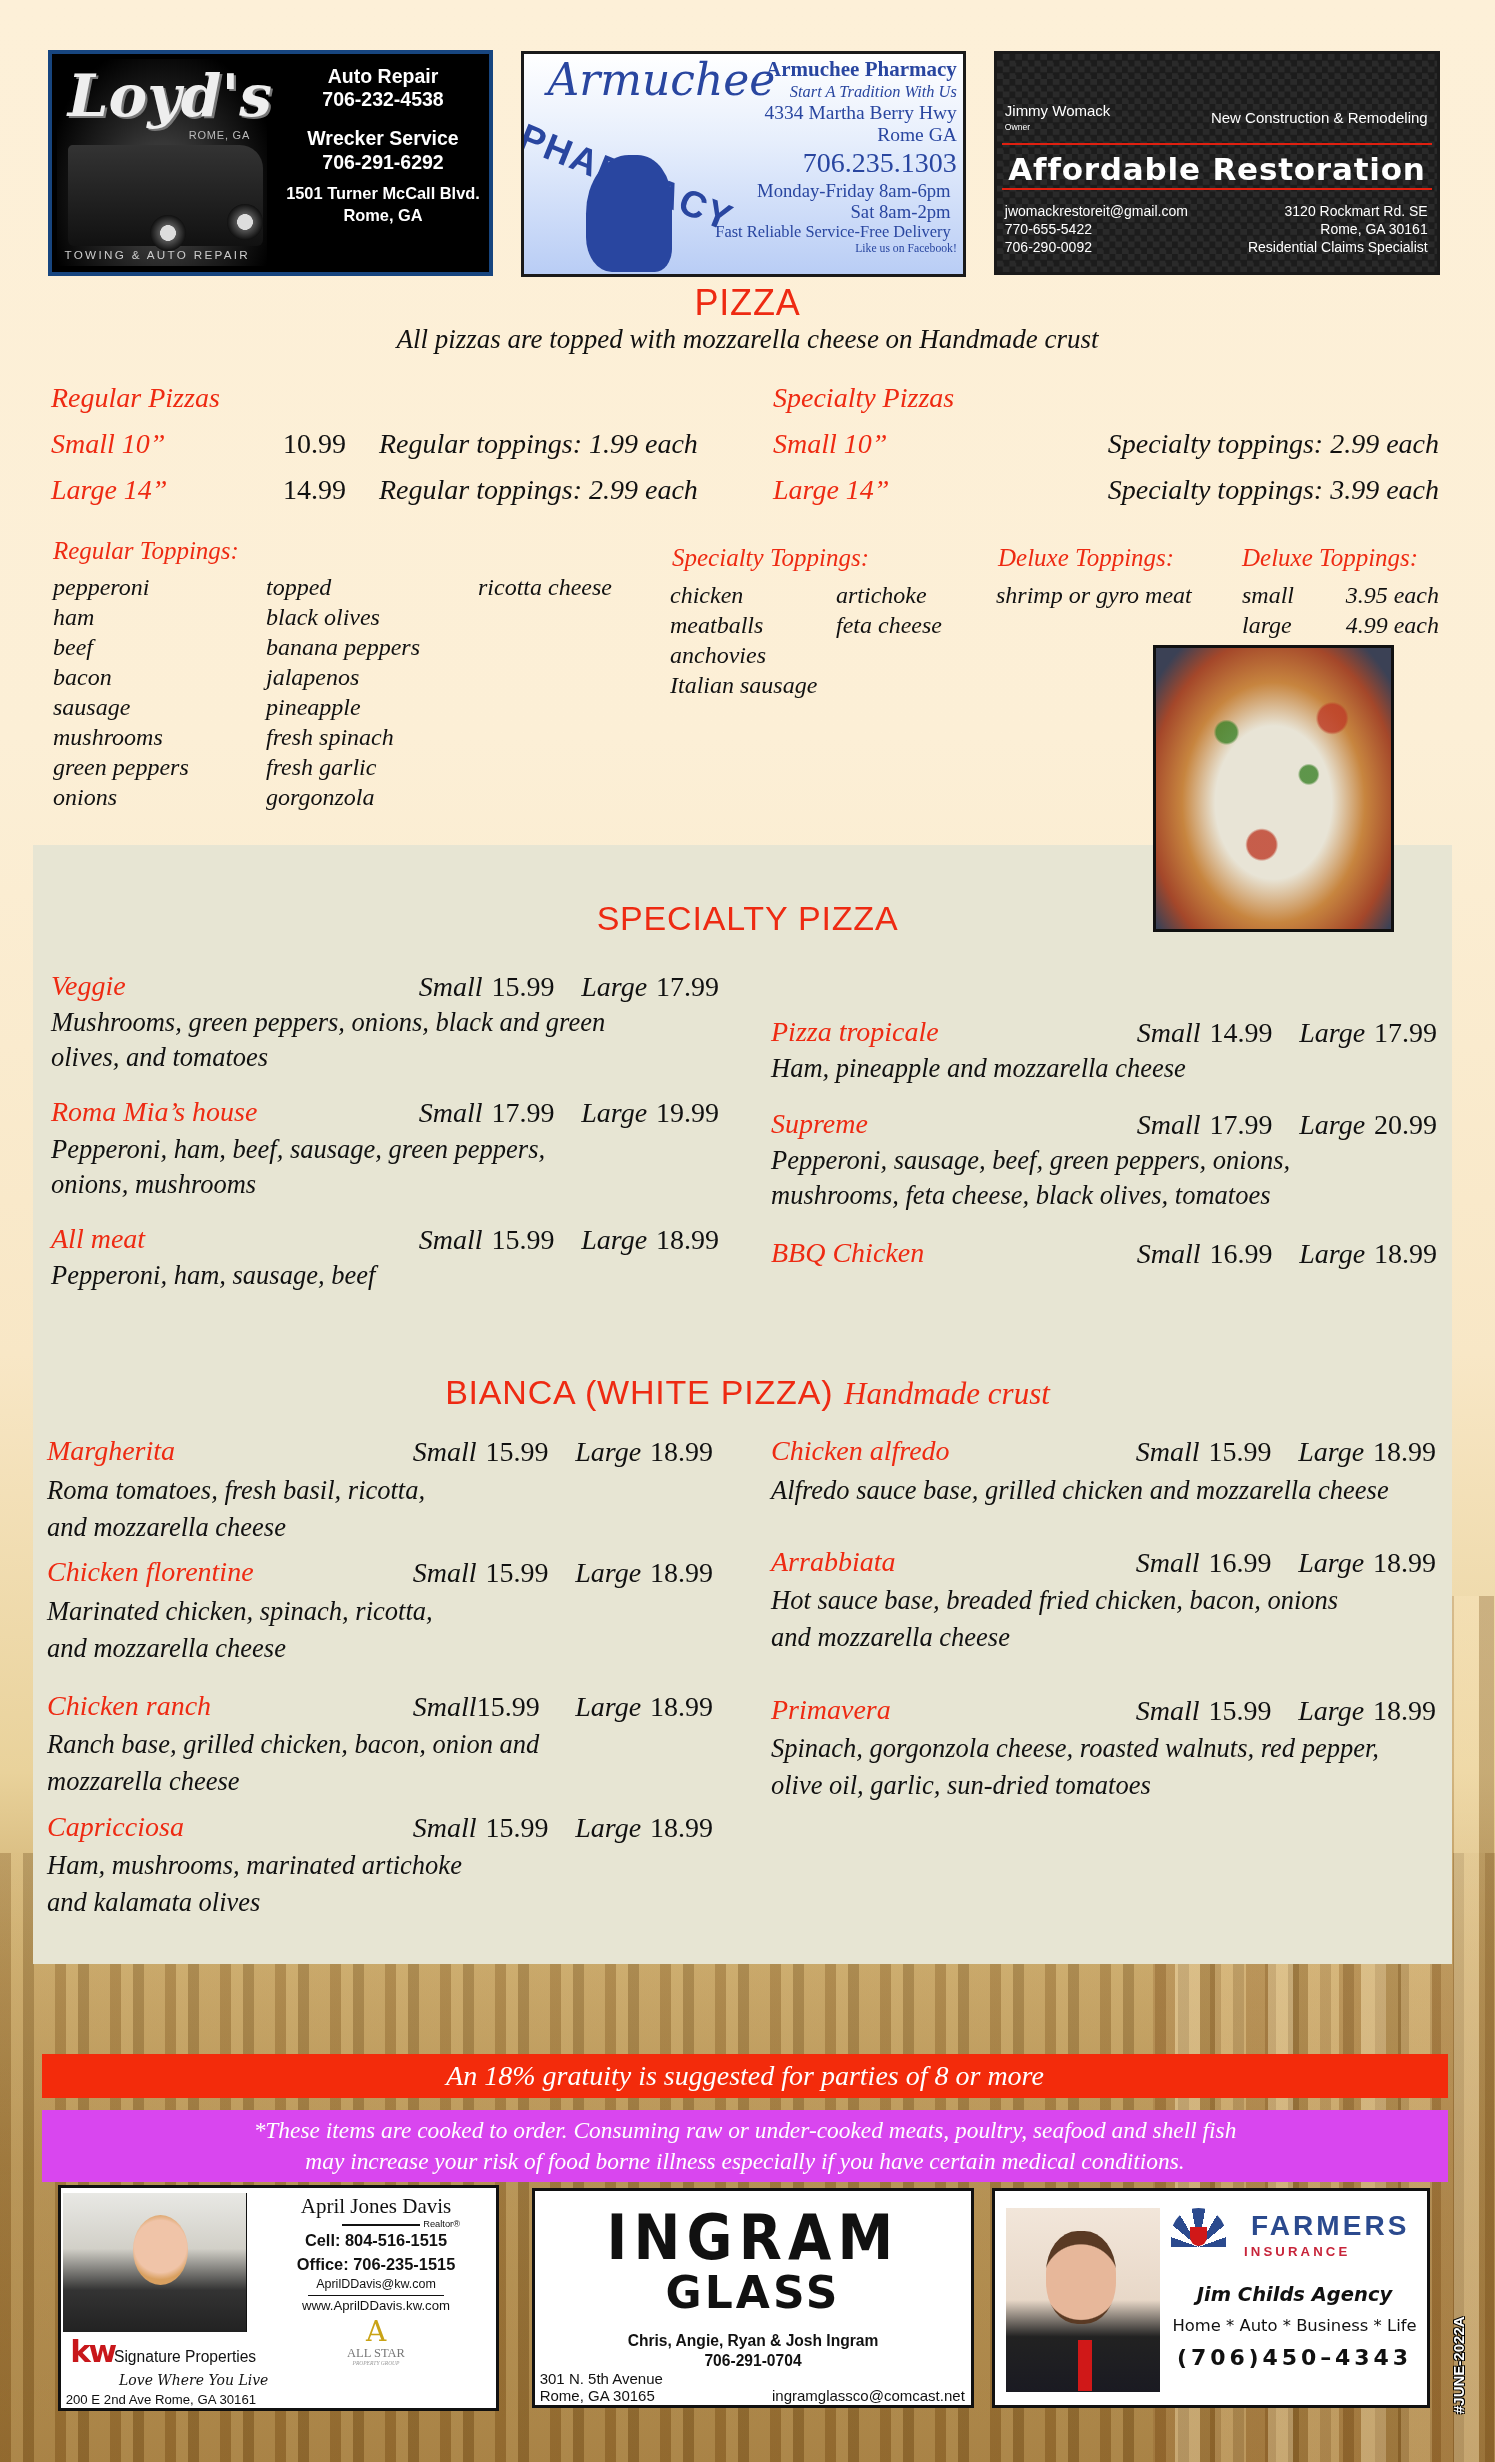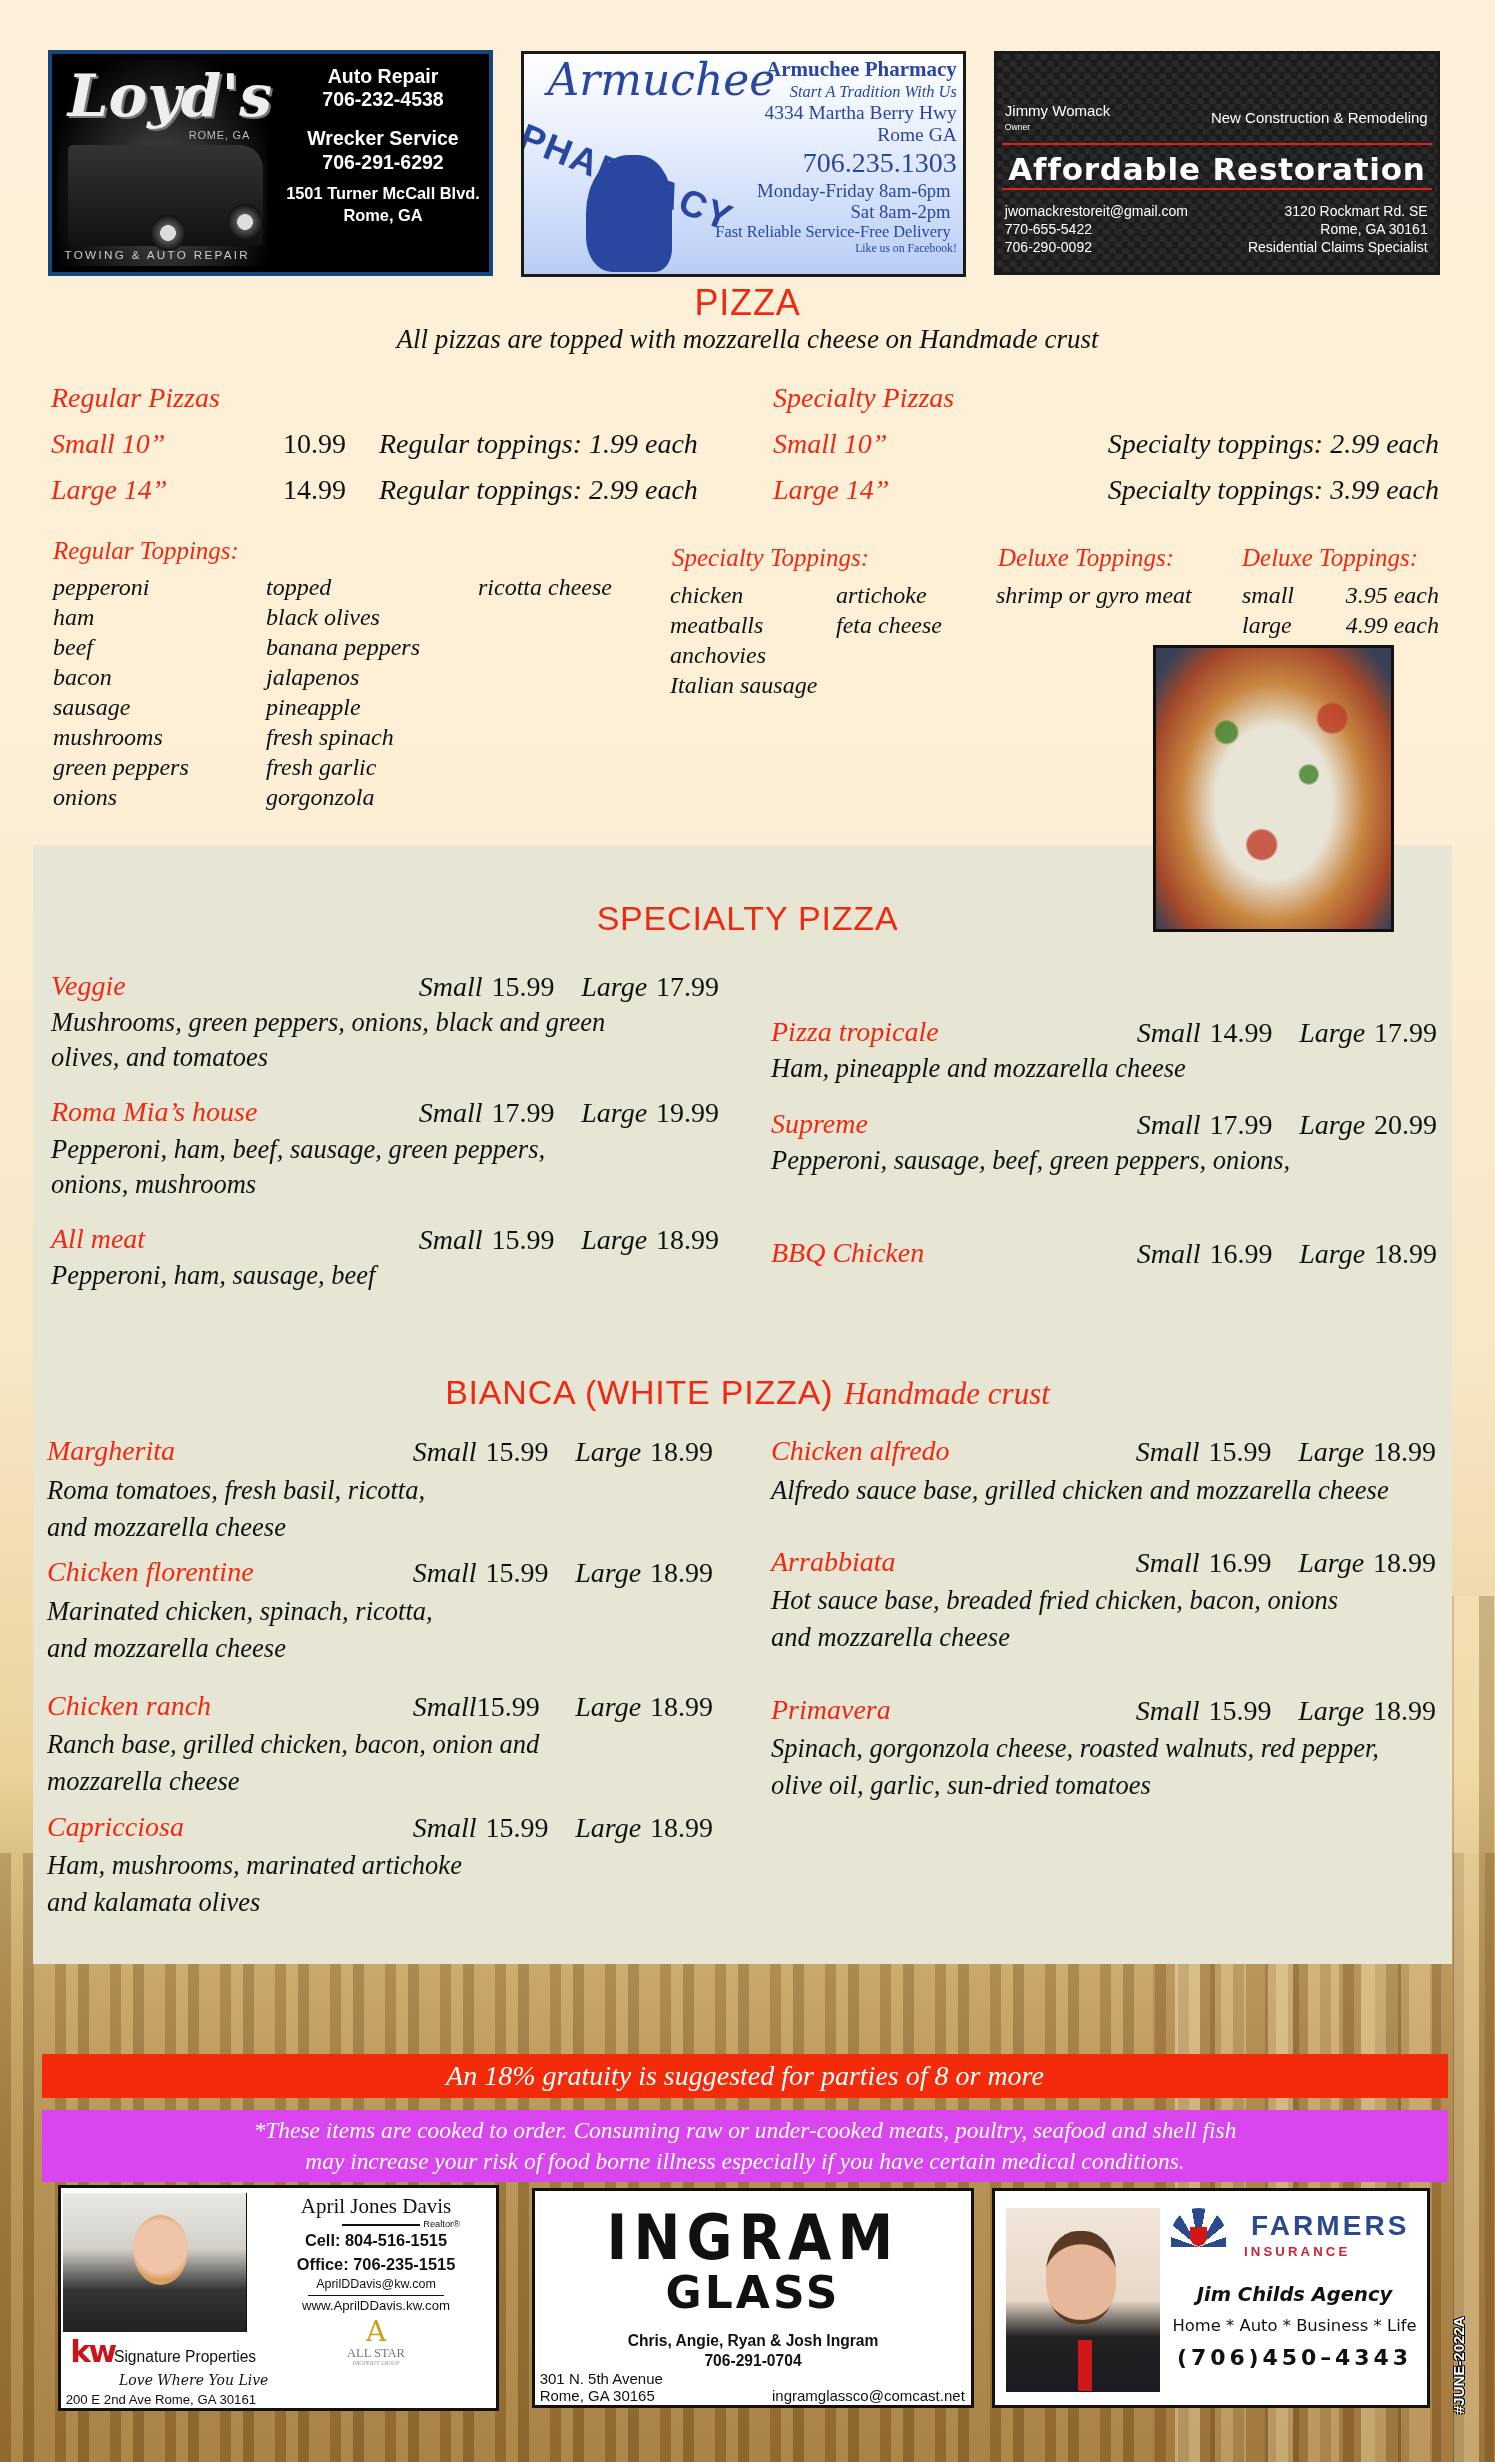--- a/index.html
+++ b/index.html
@@ -296,20 +296,21 @@
 <div class="item-name ital red" style="left:771px;top:1016px;">Pizza tropicale</div>
 <div class="item-price" style="right:58px;top:1016px;"><span class="lbl">Small</span> <span class="num">14.99</span>&nbsp;&nbsp;&nbsp;<span class="lbl">Large</span> <span class="num">17.99</span></div>
 <div class="item-desc ital" style="left:771px;top:1051px;">
     <div>Ham, pineapple and mozzarella cheese</div>
   </div>
 
 <div class="item-name ital red" style="left:771px;top:1108px;">Supreme</div>
 <div class="item-price" style="right:58px;top:1108px;"><span class="lbl">Small</span> <span class="num">17.99</span>&nbsp;&nbsp;&nbsp;<span class="lbl">Large</span> <span class="num">20.99</span></div>
 <div class="item-desc ital" style="left:771px;top:1143px;">
     <div>Pepperoni, sausage, beef, green peppers, onions,</div>
+    <div>mushrooms, feta cheese, black olives, tomatoes</div>
   </div>
 
 <div class="item-name ital red" style="left:771px;top:1237px;">BBQ Chicken</div>
 <div class="item-price" style="right:58px;top:1237px;"><span class="lbl">Small</span> <span class="num">16.99</span>&nbsp;&nbsp;&nbsp;<span class="lbl">Large</span> <span class="num">18.99</span></div>
 
 <div class="sec-title" style="top:1372px;">
   <span class="caps-head" style="font-size:34px;">BIANCA (WHITE PIZZA)</span>
   <span class="ital red" style="font-size:31px;">Handmade crust</span>
 </div>
 

